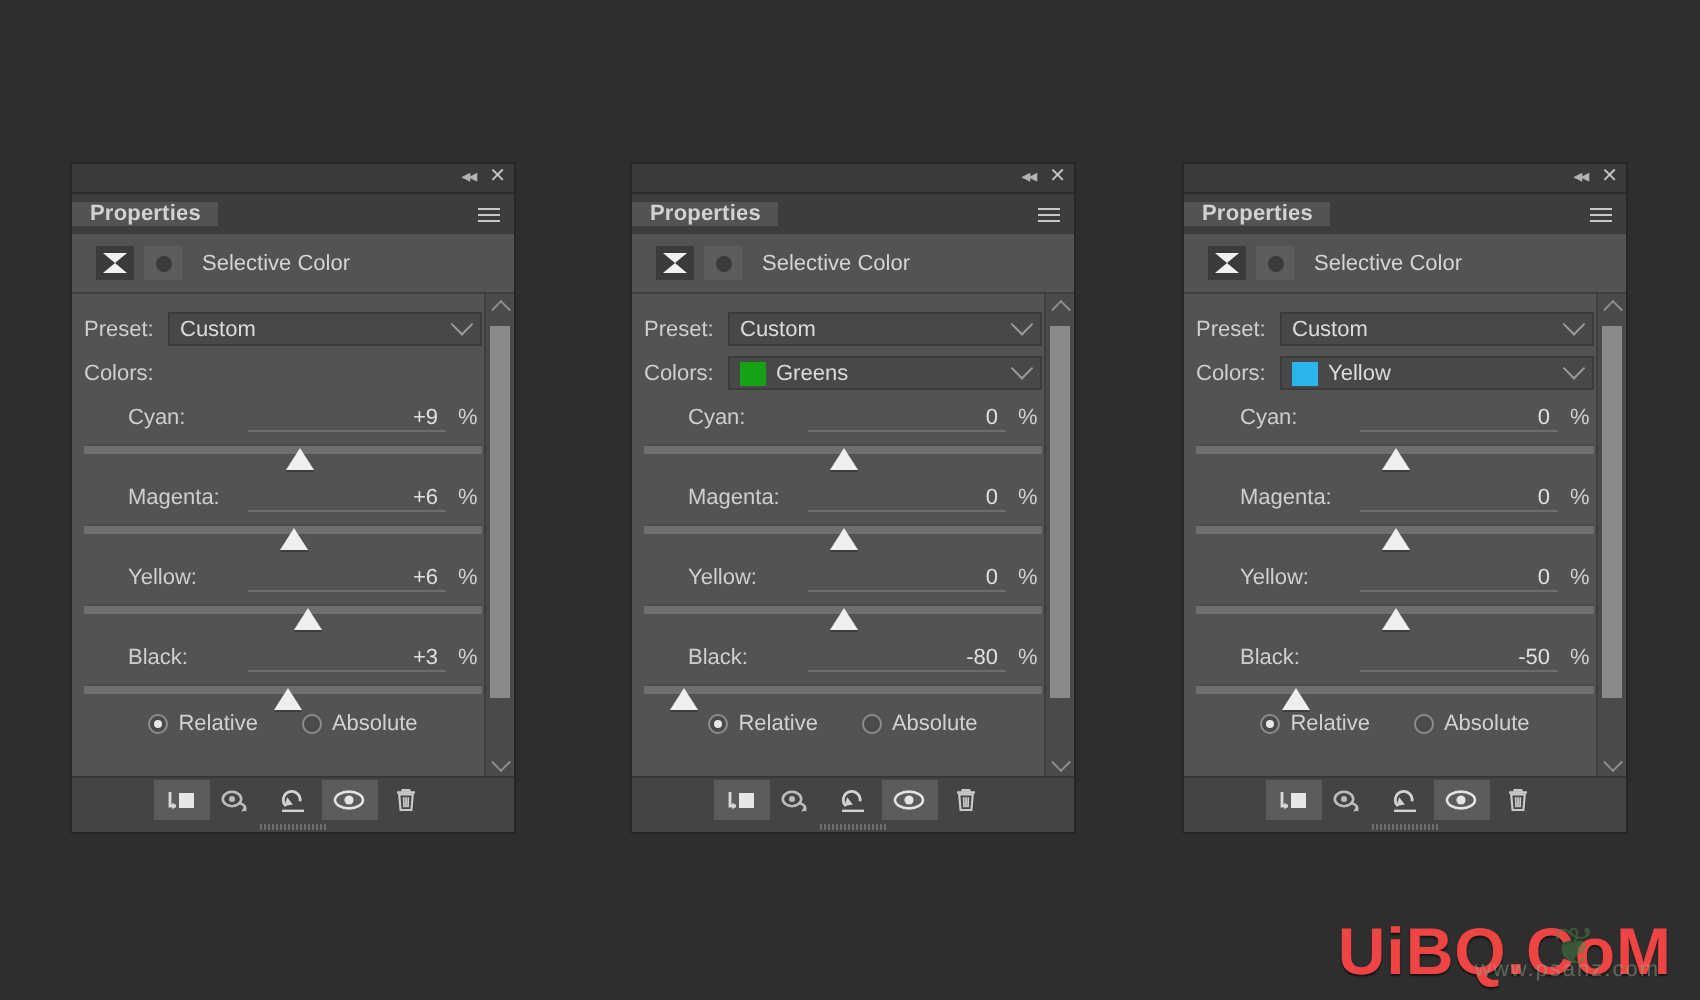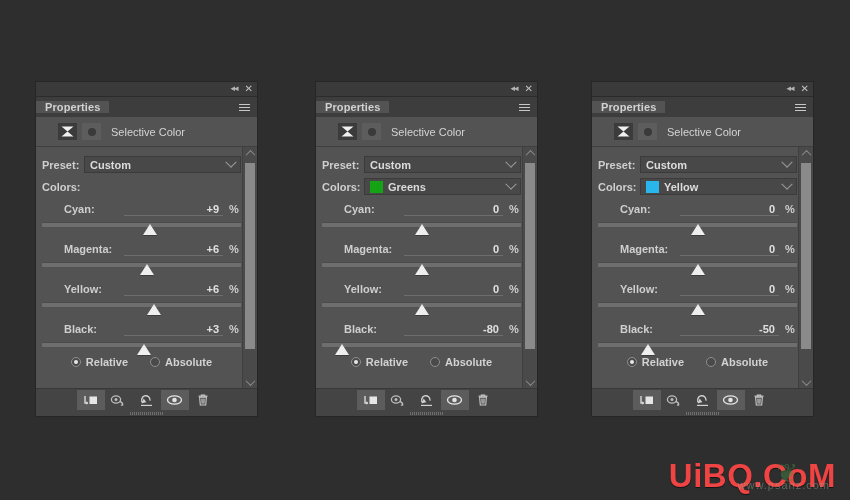--- a/index.html
+++ b/index.html
@@ -79,21 +79,21 @@
     width: 11px; height: 1px;
     background: #c8c8c8;
   }
 
   
   .adj-header {
     height: 29px;
     background: #535353;
     display: flex;
     align-items: center;
-    padding-left: 22px;
+    padding-left: 12px;
     gap: 5px;
     border-bottom: 1px solid #3f3f3f;
   }
   .adj-icon {
     width: 19px; height: 17px;
     background: #3b3b3b;
     display: flex; align-items: center; justify-content: center;
   }
   .mask-icon {
     width: 19px; height: 17px;
@@ -111,21 +111,20 @@
     margin-left: 5px;
   }
 
   
   .panel-body {
     position: relative;
     background: #535353;
     padding: 8px 0 0 0;
     height: 241px;
     box-sizing: border-box;
-    font-weight: bold;
   }
   .body-inner { padding: 0 16px 0 6px; }
 
   .row {
     display: flex;
     align-items: center;
     height: 19px;
     margin-bottom: 3px;
   }
   .row-label {

